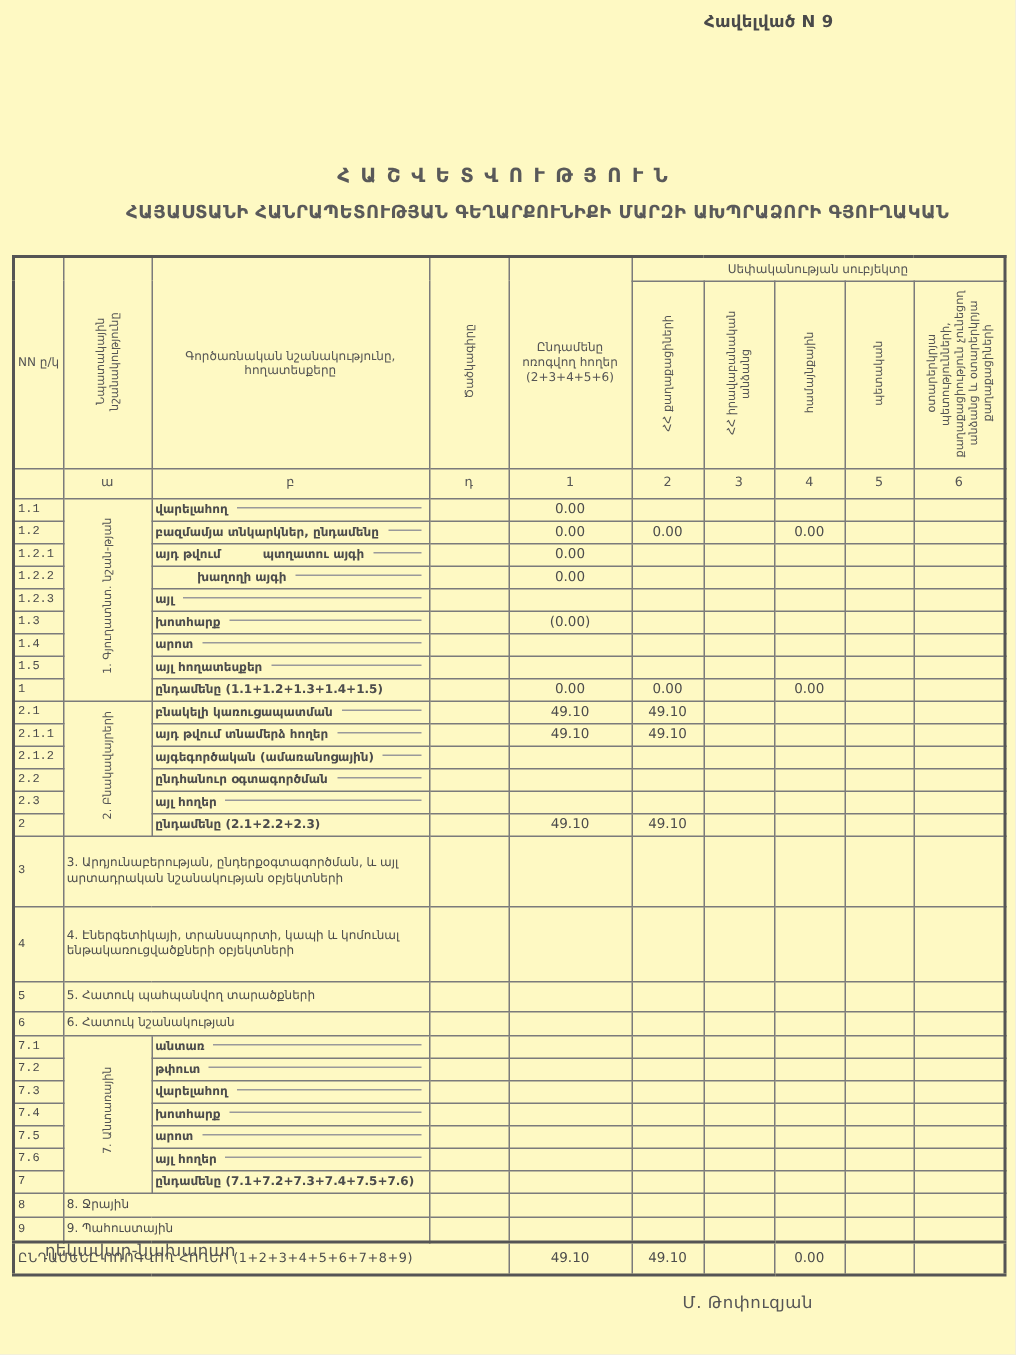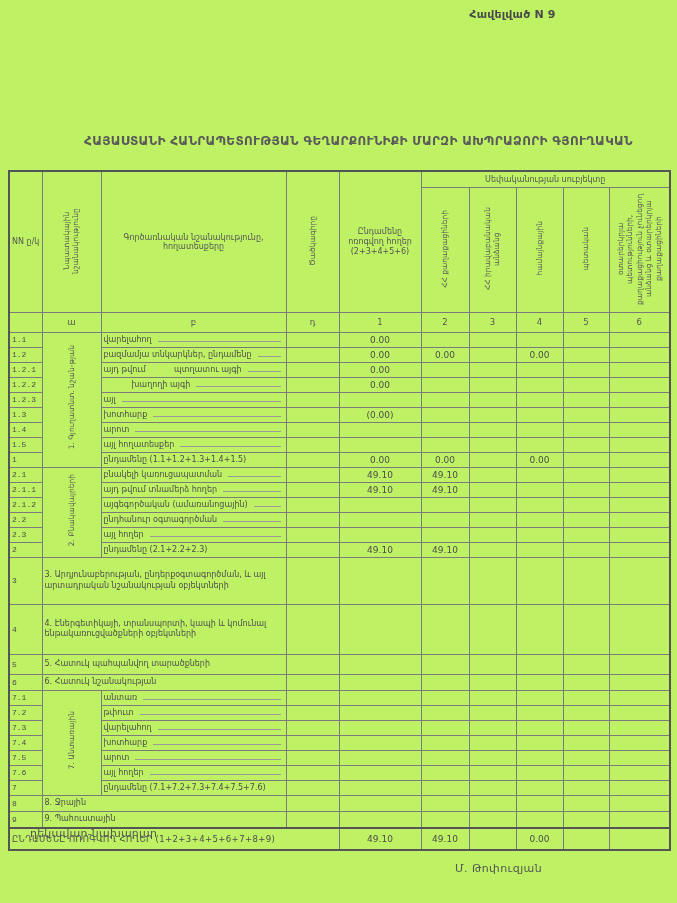--- a/index.html
+++ b/index.html
@@ -1,20 +1,20 @@
 <!DOCTYPE html>
 <html><head>
 <meta charset="utf-8">
 <style>
   * { margin:0; padding:0; box-sizing:border-box; }
   html,body { background:#e9e9e9; }
   body { font-family:"DejaVu Sans", sans-serif; }
   .page {
     position:relative; width:677px; height:903px; margin:0 auto;
-    background:#bef264; color:#4c4c4c; overflow:hidden;
+    background:#fef9c3; color:#4c4c4c; overflow:hidden;
   }
   
   .annex {
     position:absolute; top:8px; left:355px; width:315px;
     text-align:center; font-size:11px; font-weight:700; color:#4a4a4a;
     line-height:1.35; letter-spacing:.2px;
   }
   
   .title {
     position:absolute; top:110px; left:0; width:100%;
@@ -44,21 +44,21 @@
     display:inline-block; writing-mode:vertical-rl; transform:rotate(180deg);
     white-space:pre-line; line-height:1.25; max-height:100px;
   }
   th .vert { font-size:7.5px; }
   tr.letters td { font-size:8.5px; text-align:center; height:20px; color:#555; }
   tbody tr { height:15px; }
   td.nn   { font-size:8px; text-align:left; color:#4c4c4c; border-right:2px solid #555;font-family:Liberation Mono, monospace; }
   td.sect { text-align:center; }
   td.sect .vert { font-size:7.5px; color:#555; max-height:140px; }
   td.name { font-size:8px; }
-  td.name .inner { display:flex; align-items:flex-end; width:100%; }
+  td.name .inner { display:flex; align-items:center; width:100%;font-weight:bold; }
   td.name .lbl  { white-space:nowrap; }
   td.name .lbl2 { white-space:nowrap; margin-left:28px; }
   td.name .fill { flex:1 1 auto; border-bottom:1px solid #9a9a9a; margin:0 3px 2px 6px; min-width:8px; }
   td.wide { font-size:8px; line-height:1.3; padding-left:4px; }
   td.val  { font-size:9px; text-align:center; }
   td.total-label { font-size:8.5px; font-weight:600; letter-spacing:.4px; padding-left:14px; color:#4c4c4c; }
   tr.total-row { height:22px; }
   tr.total-row td { border-top:2px solid #555; border-bottom:2px solid #555; }
   
   .sig {
@@ -72,20 +72,21 @@
 </style>
 </head>
 <body>
 
 <div class="page">
 
   <div class="annex">
     <div>Հավելված N 9</div>
   </div>
 
+  <div class="title">ՀԱՇՎԵՏՎՈՒԹՅՈՒՆ</div>
   <div class="subtitle">
     <div>ՀԱՅԱՍՏԱՆԻ ՀԱՆՐԱՊԵՏՈՒԹՅԱՆ ԳԵՂԱՐՔՈՒՆԻՔԻ ՄԱՐԶԻ ԱԽՊՐԱՁՈՐԻ ԳՅՈՒՂԱԿԱՆ</div>
   </div>
 
   <table class="report">
     <colgroup>
       <col style="width:33px">
         <col style="width:59px">
         <col style="width:185px">
       <col style="width:53px">

